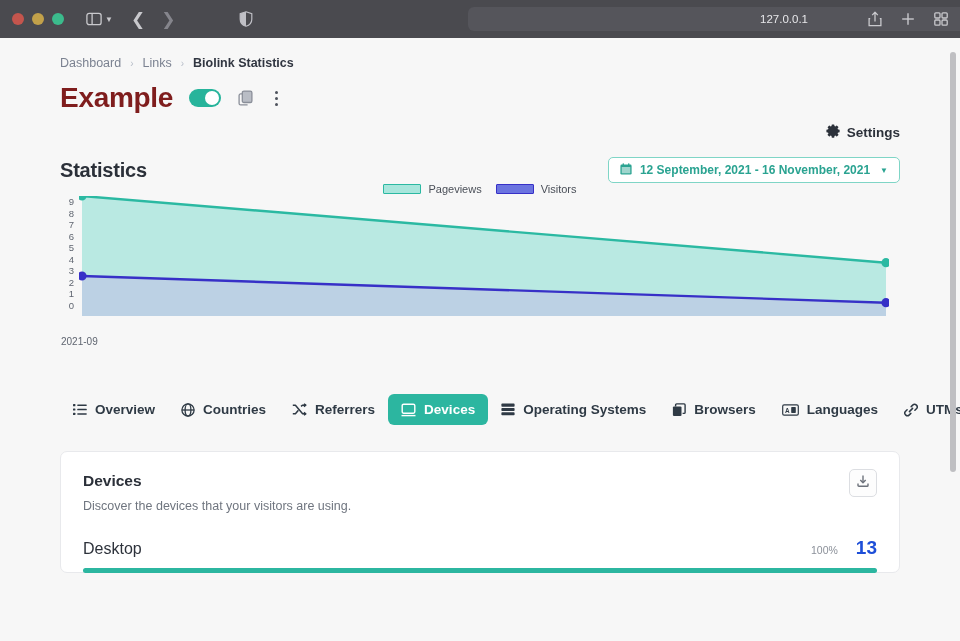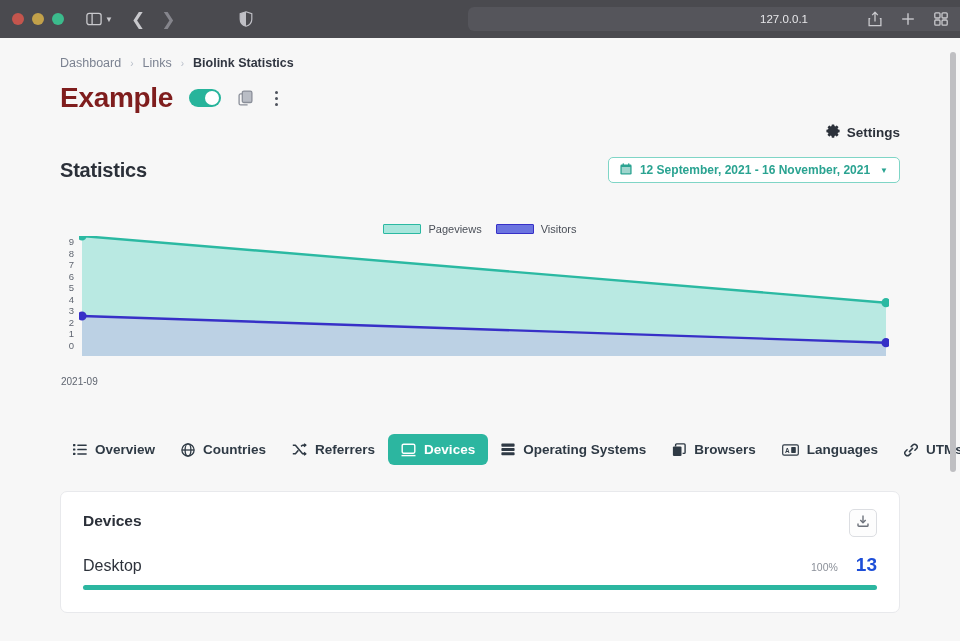--- a/index.html
+++ b/index.html
@@ -126,21 +126,21 @@
     border-radius: 5px;
     height: 26px;
     padding: 0 11px;
     font-size: 12px;
     color: #2aa391;
     font-weight: 600;
   }
   .daterange .chev { font-size: 8px; margin-left: 2px; }
 
   
-  .chart-area { position: relative; height: 165px; margin-top: 40px; }
+  .chart-area { position: relative; height: 165px; }
   .legend {
     position: absolute; left: 0; right: 0; top: 0;
     display: flex; justify-content: center; align-items: center; gap: 14px;
     font-size: 11px; color: #4a4f58;
   }
   .legend-item { display: flex; align-items: center; gap: 7px; }
   .swatch { width: 38px; height: 10px; border-radius: 1px; }
   .sw-pv { background: #a8e6dc; border: 1.5px solid #2bb9a2; }
   .sw-vi { background: #6b74e0; border: 1.5px solid #3730c7; }
 
@@ -463,20 +463,21 @@
             <path d="M6.8 10.4 L5.3 11.9 A2.6 2.6 0 0 1 1.6 8.2 L3.1 6.7"></path>
           </svg>
         </span>
         <span>UTMs</span>
       </div>
 
     </div>
 
     <div class="card">
       <div class="card-title">Devices</div>
+      <div class="card-sub">Discover the devices that your visitors are using.</div>
 
       <div class="dl-btn">
         <span>
           <svg width="14" height="14" viewBox="0 0 14 14" fill="none" stroke="#6d727b" stroke-width="1.4" stroke-linejoin="round">
             <path d="M7 1.6 V8.4"></path>
             <path d="M4.3 6 L7 8.8 L9.7 6"></path>
             <path d="M2 9.6 V11.4 A0.9 0.9 0 0 0 2.9 12.3 H11.1 A0.9 0.9 0 0 0 12 11.4 V9.6"></path>
           </svg>
         </span>
       </div>

